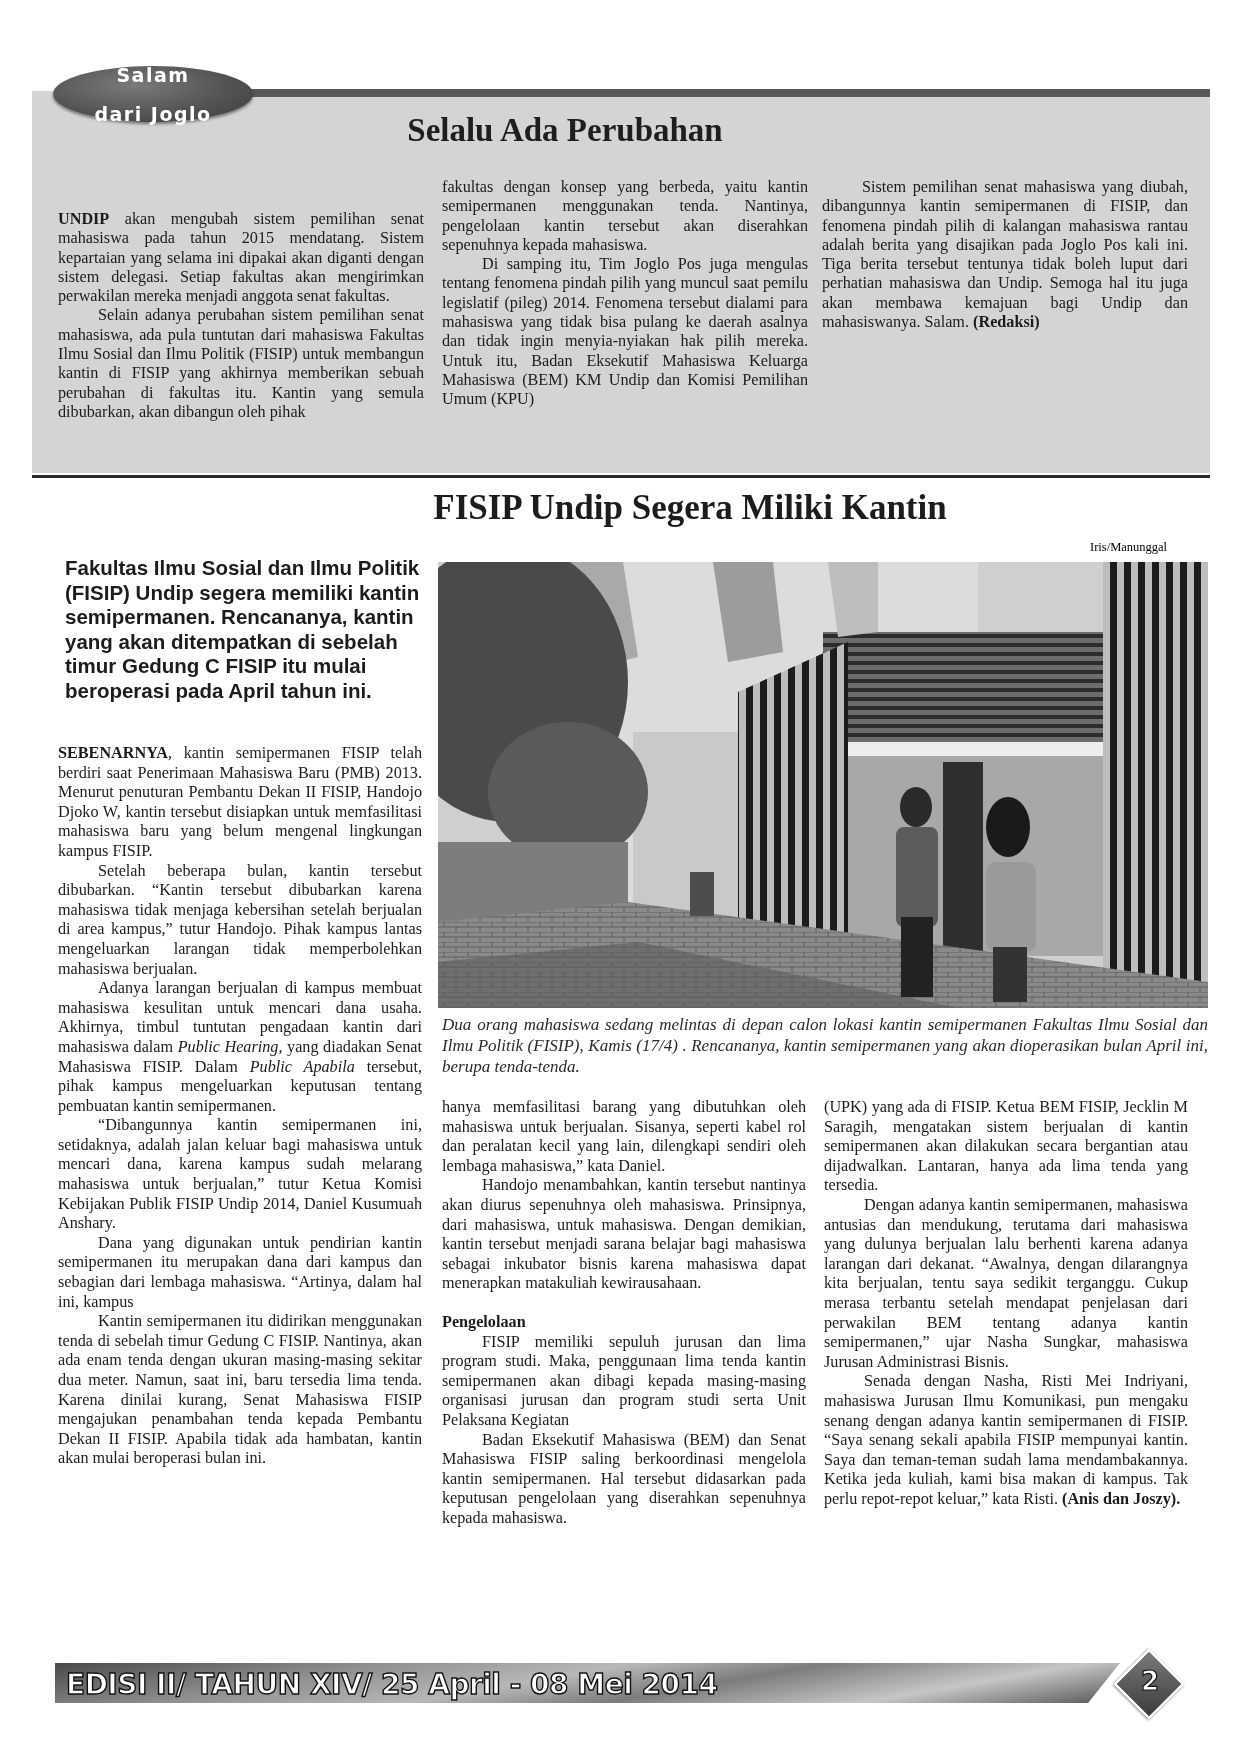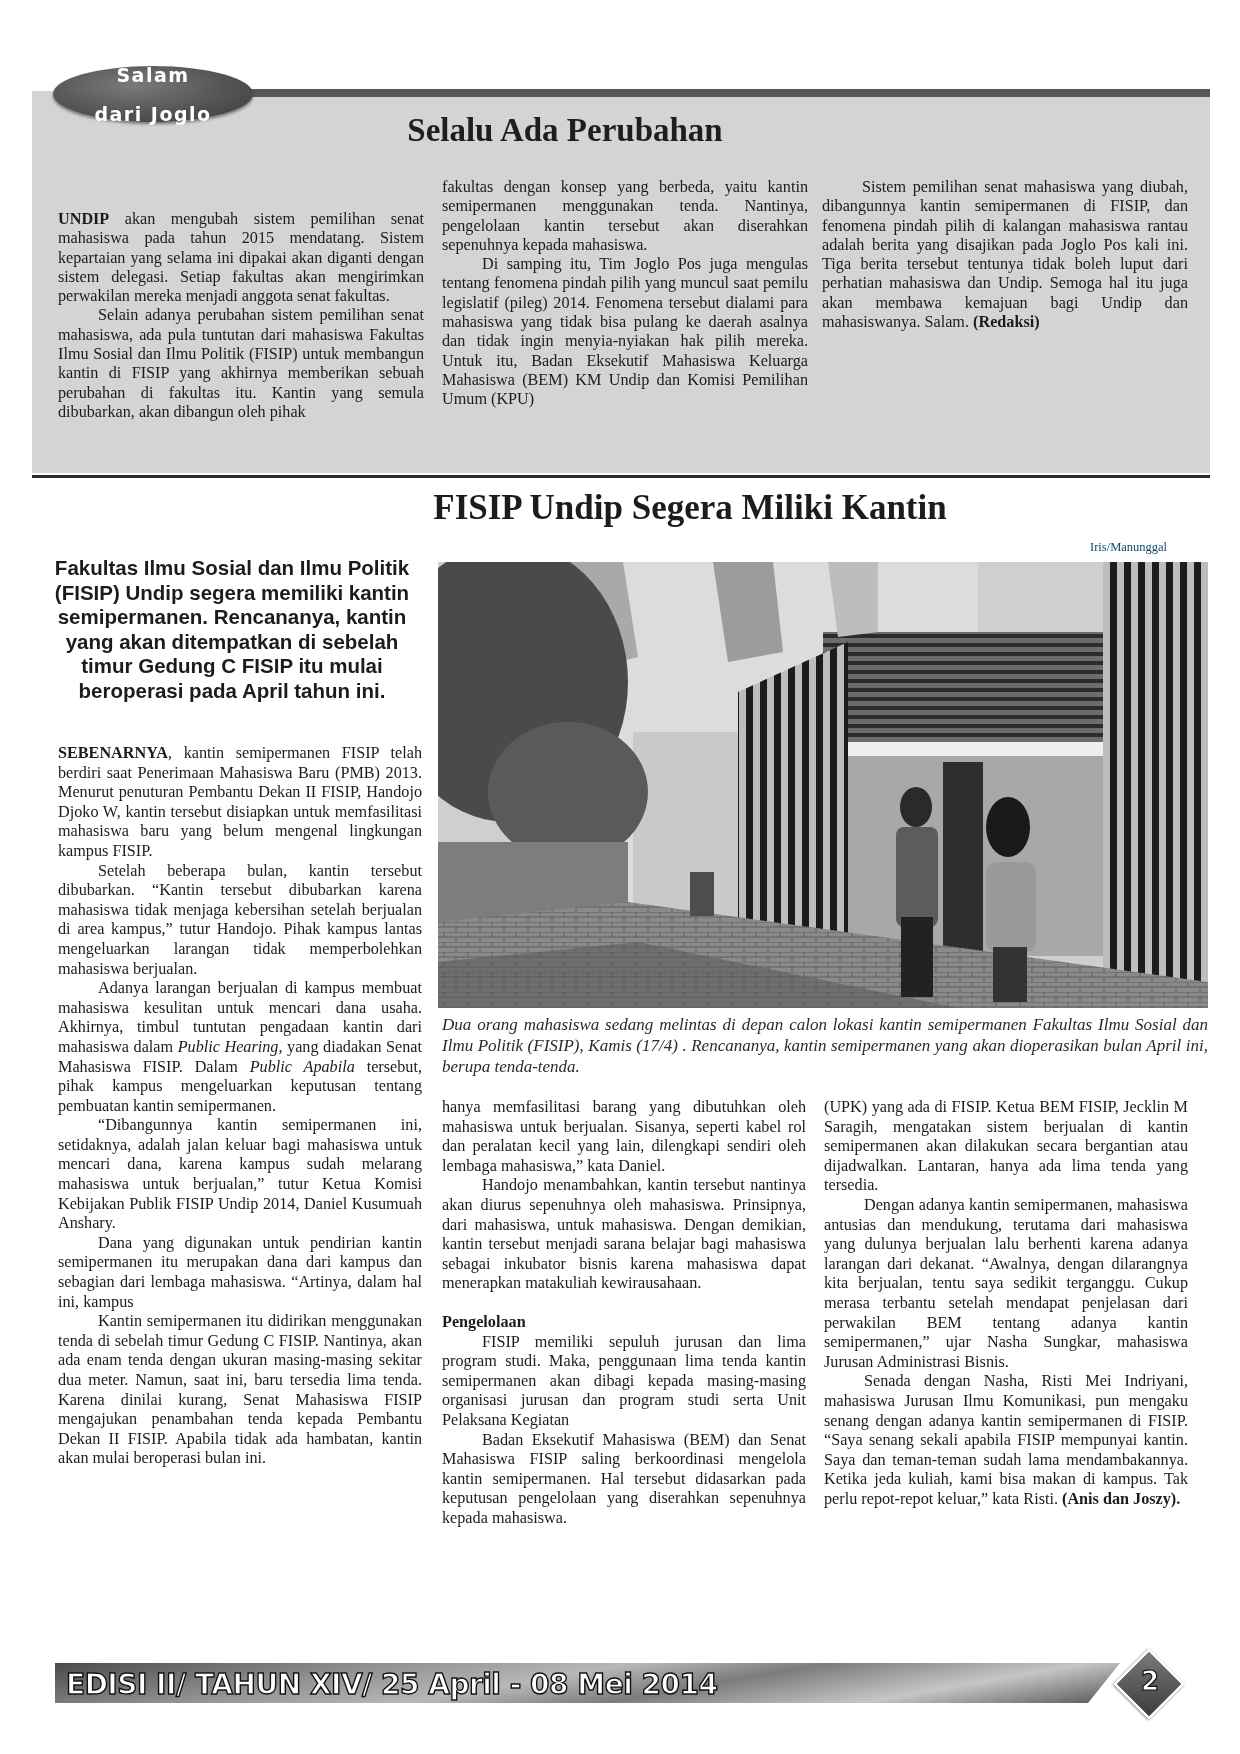--- a/index.html
+++ b/index.html
@@ -16,23 +16,23 @@
                      font-family: "Liberation Serif", serif; font-weight: bold; font-size: 33px; color: #1e1e1e; }
   .ed-col { position: absolute; top: 178px; width: 366px; font-size: 16.2px; line-height: 19.3px; text-align: justify; }
   .ed-col p { margin: 0; text-indent: 0; }
   .ed-col p.ind { text-indent: 40px; }
   .ed-col1 { left: 58px; margin-top: 32px; } .ed-col2 { left: 442px; } .ed-col3 { left: 822px; }
   .divider-line { position: absolute; left: 32px; top: 475px; width: 1178px; height: 3px; background: #2a2a2a; }
 
   
   .headline { position: absolute; left: 0; width: 1240px; top: 488px; text-align: center; padding-left: 60px; box-sizing: border-box;
               font-weight: bold; font-size: 35px; color: #1c1c1c; margin-left: 40px; }
-  .lead { position: absolute; left: 47px; top: 556px; width: 370px; text-align: center;
+  .lead { position: absolute; left: 65px; top: 556px; width: 370px; 
           font-family: "Liberation Sans", sans-serif; font-weight: bold; font-size: 20.5px; line-height: 24.5px; color: #1c1c1c; }
-  .credit { position: absolute; left: 1090px; top: 540px; font-size: 12.5px; color: #0c4a6e; }
+  .credit { position: absolute; left: 1090px; top: 540px; font-size: 12.5px; color: #000000; }
   .photo { position: absolute; left: 438px; top: 562px; width: 770px; height: 446px; overflow: hidden; background: #9a9a9a; }
   .caption { position: absolute; left: 442px; top: 1014px; width: 766px; font-style: italic; font-size: 17px; line-height: 21px; text-align: justify; color: #2a2a2a; }
 
   .col { position: absolute; width: 364px; font-size: 16.2px; line-height: 19.6px; text-align: justify; }
   .col p { margin: 0; }
   .col p.ind { text-indent: 40px; }
   .col1 { left: 58px; top: 744px; }
   .col2 { left: 442px; top: 1098px; }
   .col3 { left: 824px; top: 1098px; }
   .subhead { font-weight: bold; margin-top: 19px !important; }

